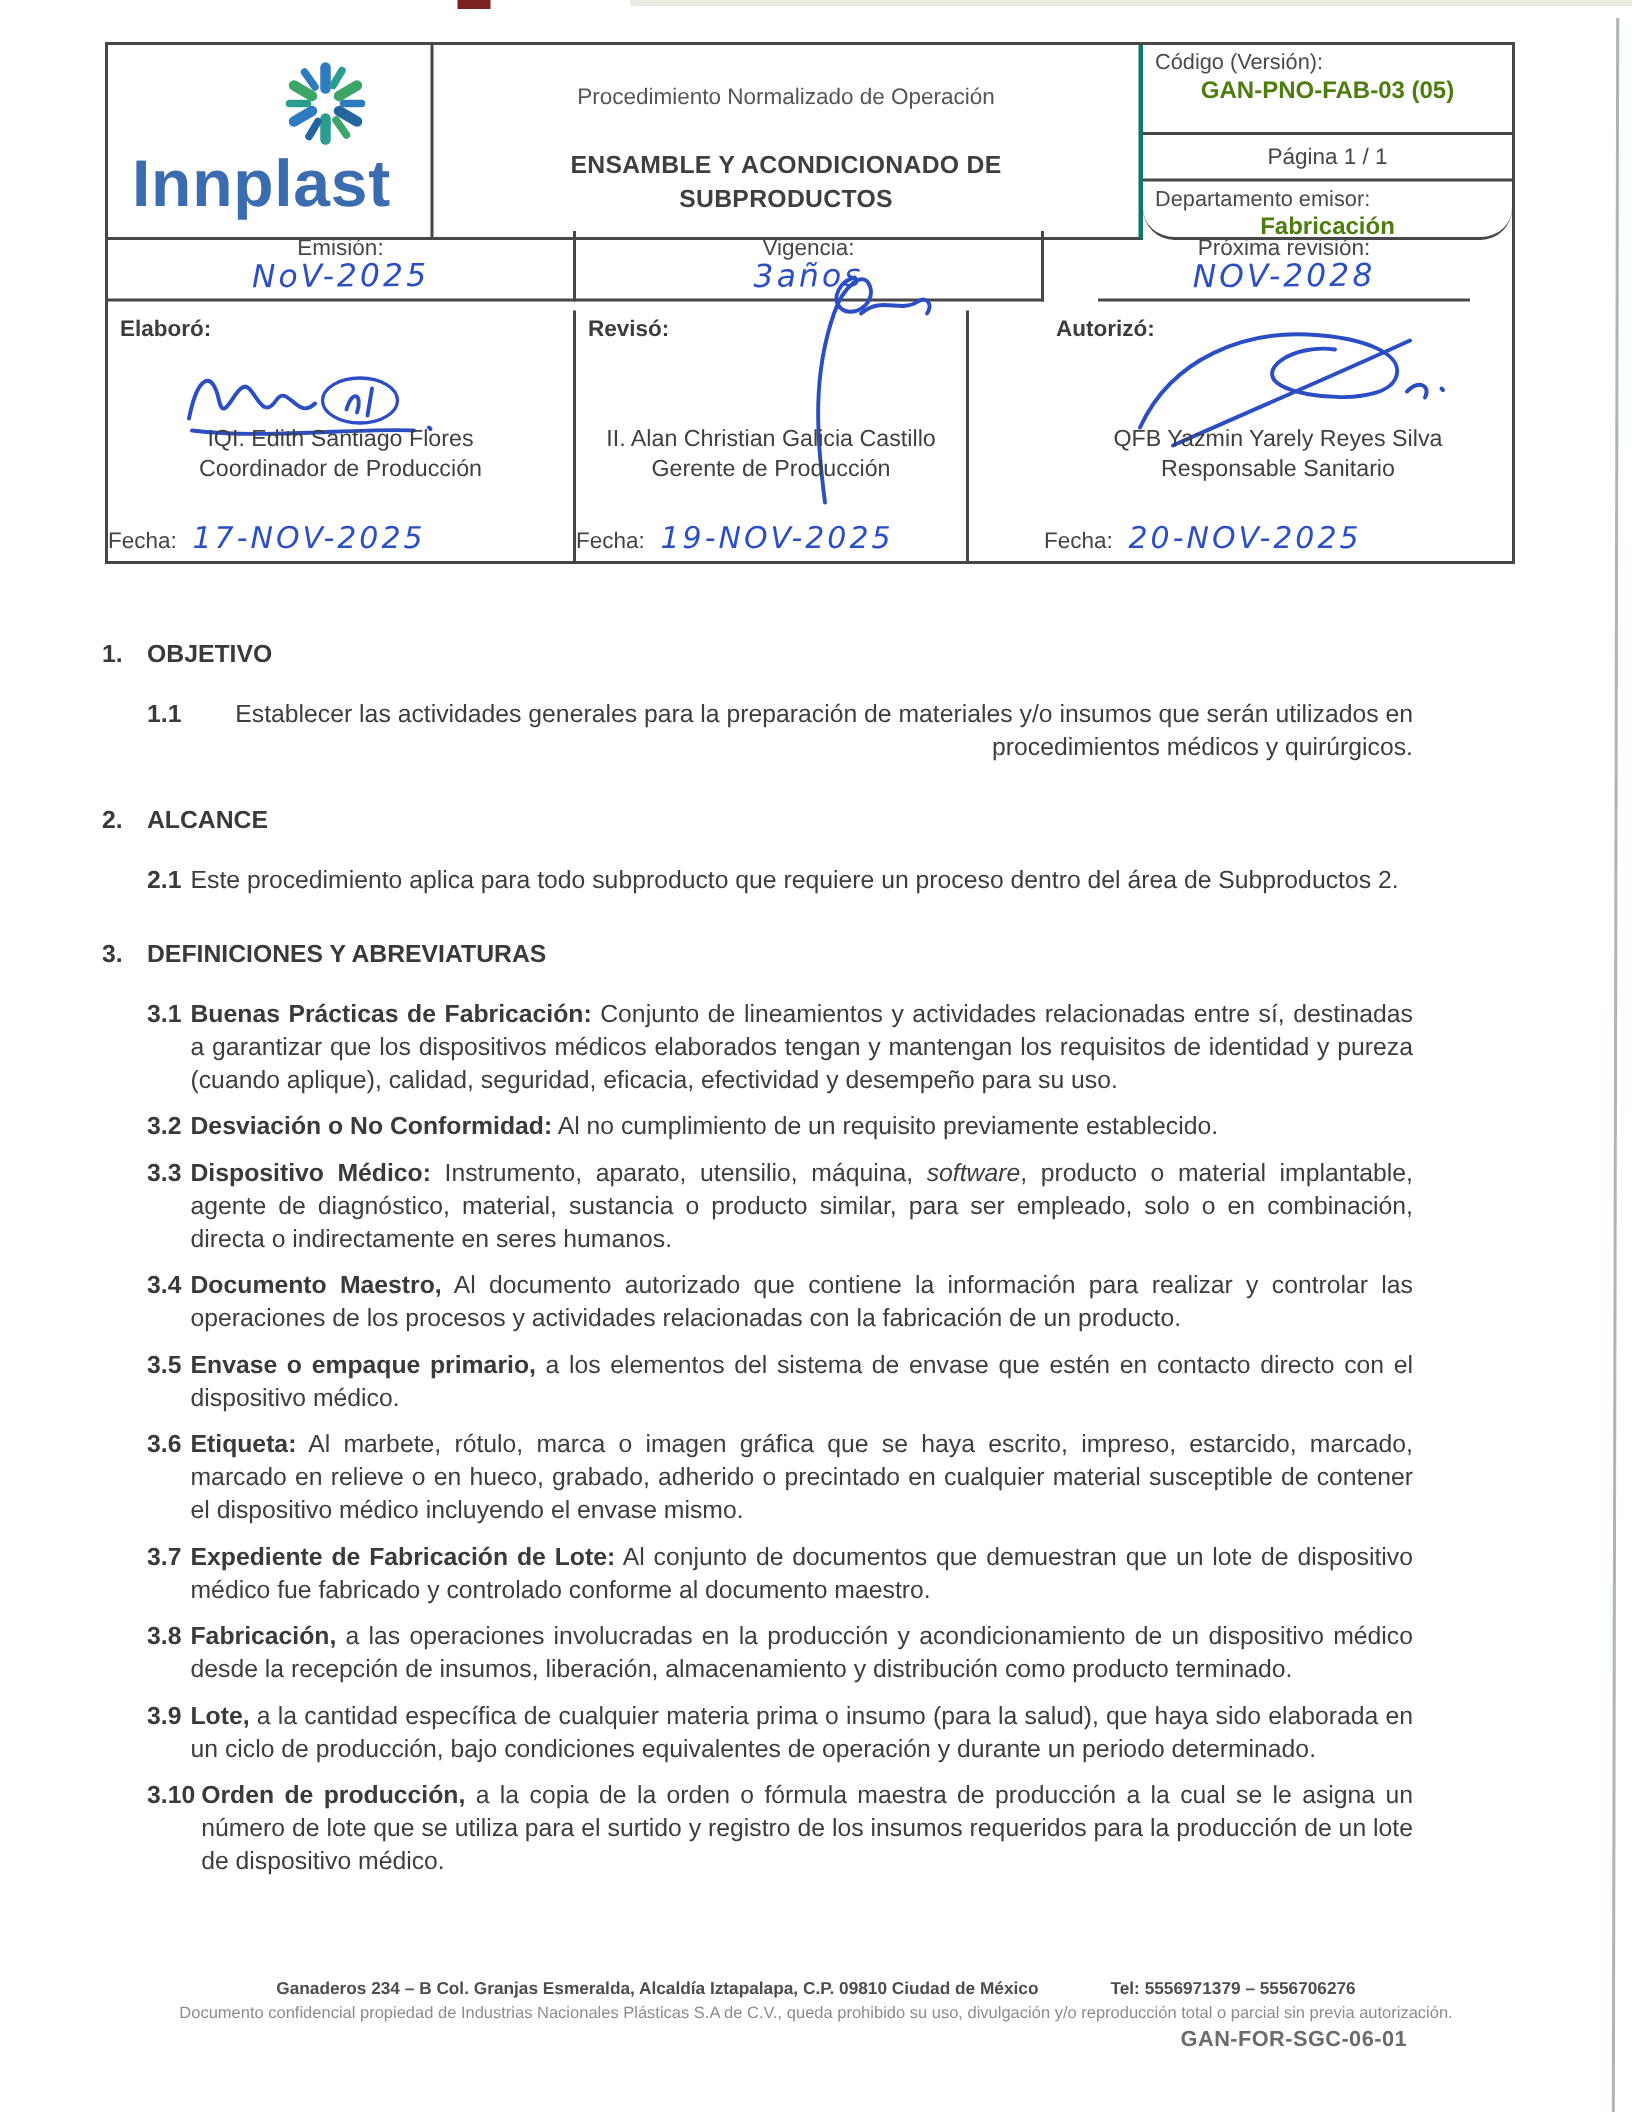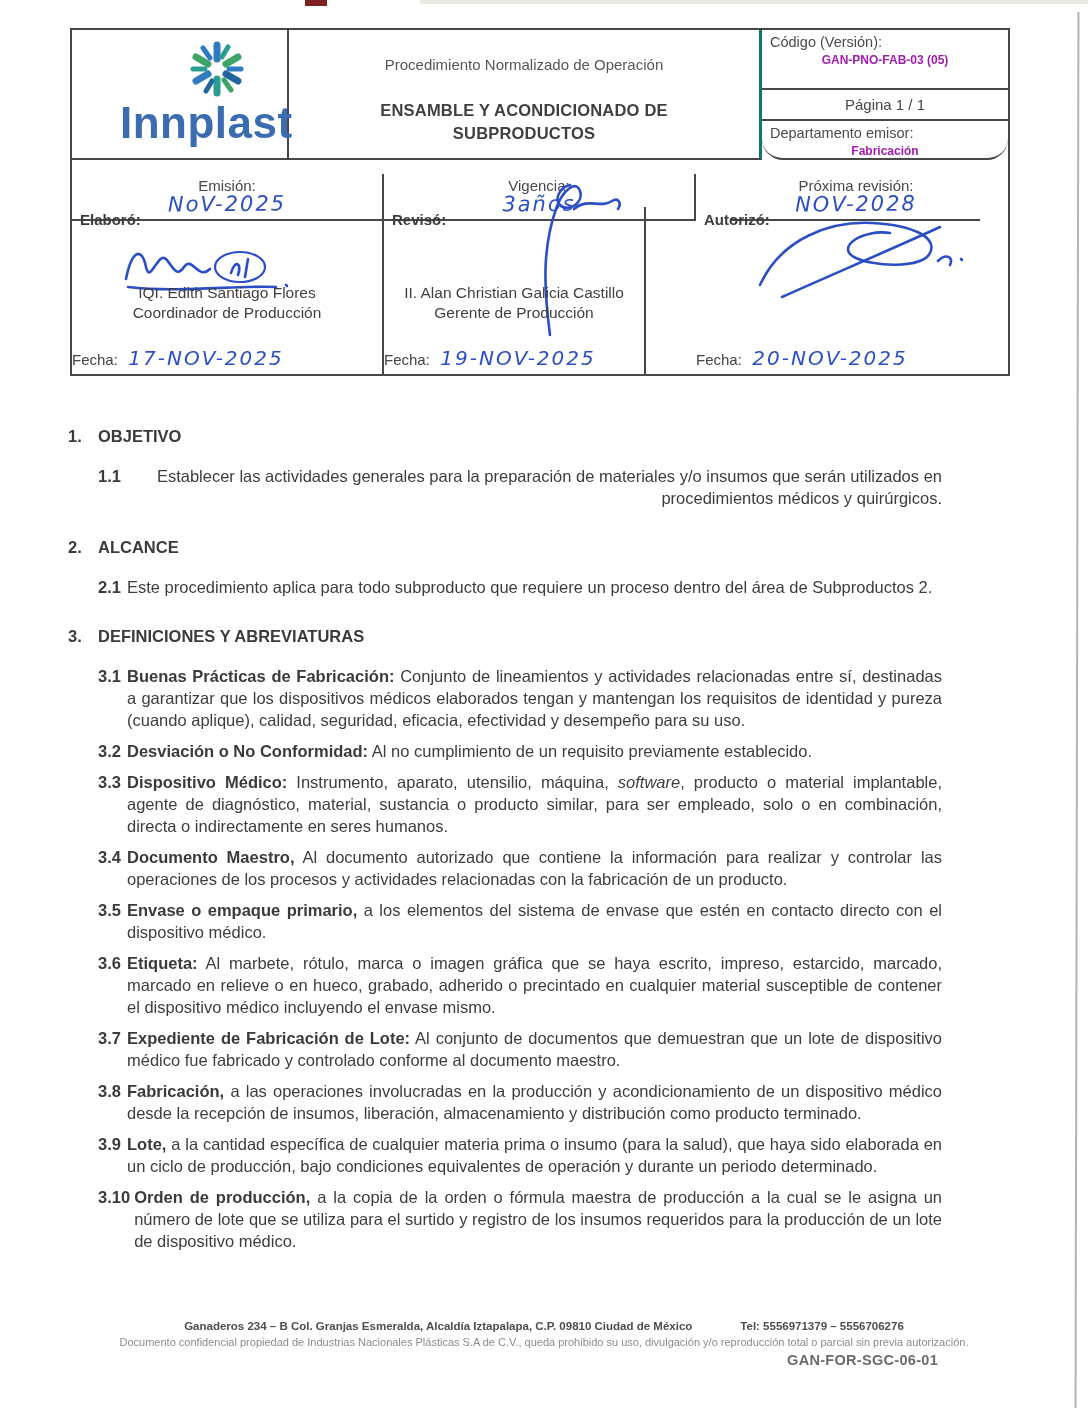--- a/index.html
+++ b/index.html
@@ -23,33 +23,33 @@
     border:2px solid #474747; }
   .cell { position:absolute; border-color:#474747; }
   .logo-cell   { left:0; top:0; width:217px; height:130px; border-right:2px solid #474747; border-bottom:2px solid #474747; }
   .title-cell  { left:217px; top:0; width:473px; height:130px; border-right:3px solid #0f766e; border-bottom:2px solid #474747; text-align:center; }
   .right-stack { left:690px; top:0; width:246px; height:130px; border-bottom:2px solid #474747;border-radius:21px; }
   .rc { position:relative; width:100%; padding:4px 8px; }
   .rc1 { height:60px; border-bottom:2px solid #474747; }
   .rc2 { height:31px; border-bottom:2px solid #474747; display:flex; align-items:center; justify-content:center; }
   .rc3 { height:35px; }
   .rc-label { font-size:14.5px; color:#4a4a4a; text-align:left; line-height:17px;}
-  .rc-value { font-size:12px; font-weight:bold; color:#a21caf; text-align:center; line-height:19px;}
+  .rc-value { font-size:16px; font-weight:bold; color:#4d7c0f; text-align:center; line-height:19px;}
   .rc-center { font-size:15px; color:#474747; }
 
   .logo-wrap { position:absolute; left:14px; top:6px; width:190px; height:118px; }
   .logo-icon { position:absolute; right:28px; top:2px; }
   .logo-text { position:absolute; left:2px; bottom:6px; font-size:44px; font-weight:bold;
-    color:#3c6cb0; letter-spacing:0.5px;margin-left:32px; }
+    color:#3c6cb0; letter-spacing:0.5px; }
 
   .doc-type  { margin-top:26px; font-size:15px; color:#555; }
   .doc-title { margin-top:26px; font-size:16.5px; font-weight:bold; color:#3f3f3f;
     line-height:23px; letter-spacing:0.2px; }
 
-  .r2cell { top:144px; height:47px; border-bottom:2px solid #474747; text-align:center; }
+  .r2cell { top:124px; height:47px; border-bottom:2px solid #474747; text-align:center; }
   .r2a { left:0; width:312px; border-right:2px solid #474747;}
   .r2b { left:312px; width:312px; border-right:2px solid #474747;}
   .r2c { left:624px; width:248px;margin-left:36px; }
   .r2-label { font-size:15px; color:#474747; padding-top:3px; }
 
   .hand { font-family:"DejaVu Sans", sans-serif; font-style:italic; color:#2b4ec5;
     letter-spacing:2px; font-weight:500; }
   .hand-row2 { display:block; font-size:21px; margin-top:-2px; transform:rotate(-0.5deg); }
 
   .r3cell { top:177px; height:169px; }
@@ -195,20 +195,24 @@
     </div>
 
     <div class="cell r3cell r3c">
       <div class="role">Autorizó:</div>
       <svg class="sig sigline sig-au" width="230" height="88" viewBox="0 0 230 88">
         <path d="M18,70 C40,22 90,6 130,8 C170,10 196,22 188,38 C180,54 130,52 112,42 C94,32 120,14 148,18"></path>
         <path d="M40,82 C80,64 150,34 198,12"></path>
         <path d="M196,46 C204,38 212,42 208,50"></path>
         <path d="M219,44 L220,45"></path>
       </svg>
+      <div class="person">
+        <span>QFB Yazmin Yarely Reyes Silva</span><br>
+        <span>Responsable Sanitario</span>
+      </div>
       <div class="fecha">
         <span class="fecha-label">Fecha:</span>
         <span class="hand fecha-value">20-NOV-2025</span>
       </div>
     </div>
   </div>
 
   <div class="content">
 
     <div class="sec-head">

